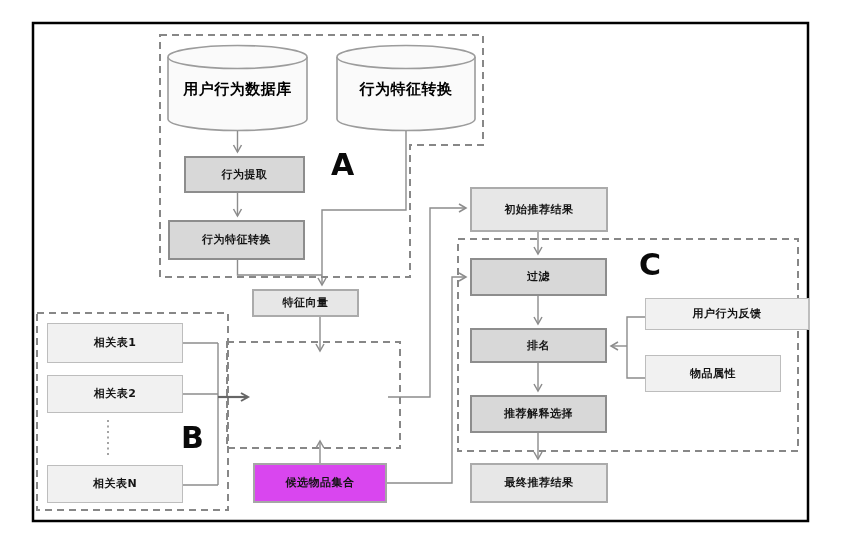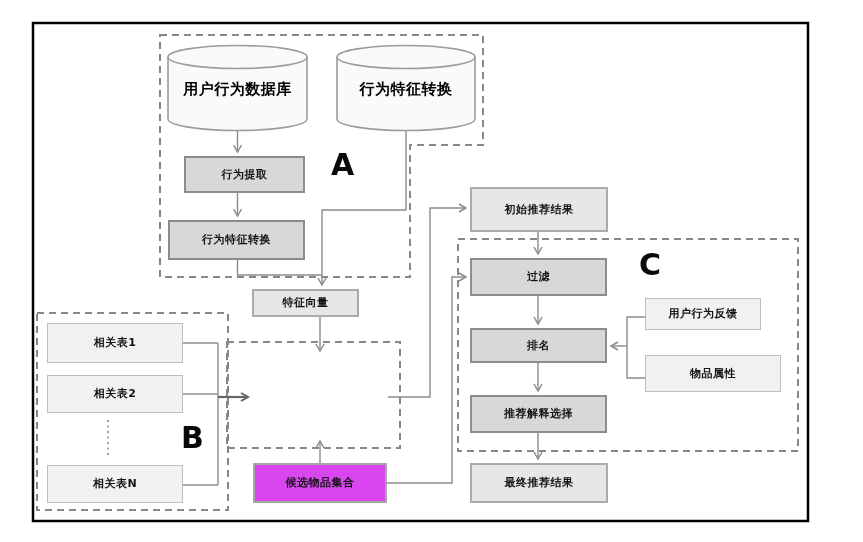--- a/index.html
+++ b/index.html
@@ -90,20 +90,20 @@
 
 
   <div class="node light2" style="left:253px;top:463px;width:134px;height:40px;">候选物品集合</div>
 
   <div class="node light" style="left:470px;top:187px;width:138px;height:45px;">初始推荐结果</div>
   <div class="node mid" style="left:470px;top:258px;width:137px;height:38px;">过滤</div>
   <div class="node mid" style="left:470px;top:328px;width:137px;height:35px;">排名</div>
   <div class="node mid" style="left:470px;top:395px;width:137px;height:38px;">推荐解释选择</div>
   <div class="node light" style="left:470px;top:463px;width:138px;height:40px;">最终推荐结果</div>
 
-  <div class="node vlight" style="left:645px;top:298px;width:116px;height:32px;">用户行为反馈</div>
+  <div class="node vlight" style="left:645px;top:298px;width:164px;height:32px;">用户行为反馈</div>
   <div class="node vlight" style="left:645px;top:355px;width:136px;height:37px;">物品属性</div>
 
   <div class="region-label" style="left:331px;top:150px;">A</div>
   <div class="region-label" style="left:181px;top:423px;">B</div>
   <div class="region-label" style="left:639px;top:250px;">C</div>
 
 </div>
 
 </body></html>

